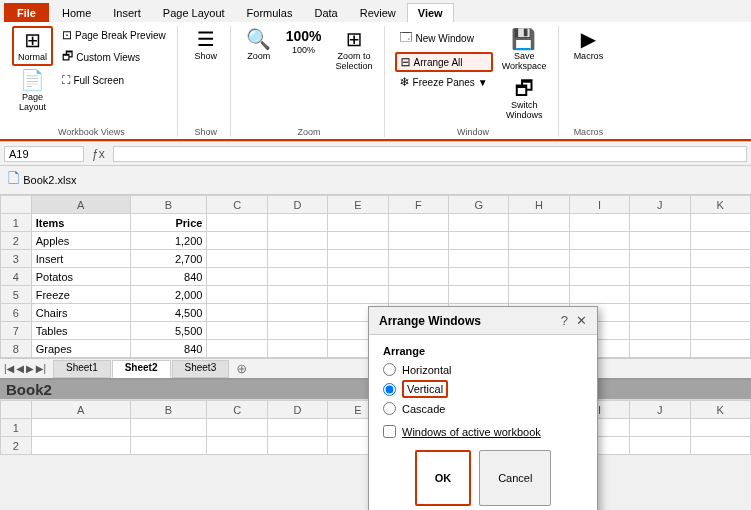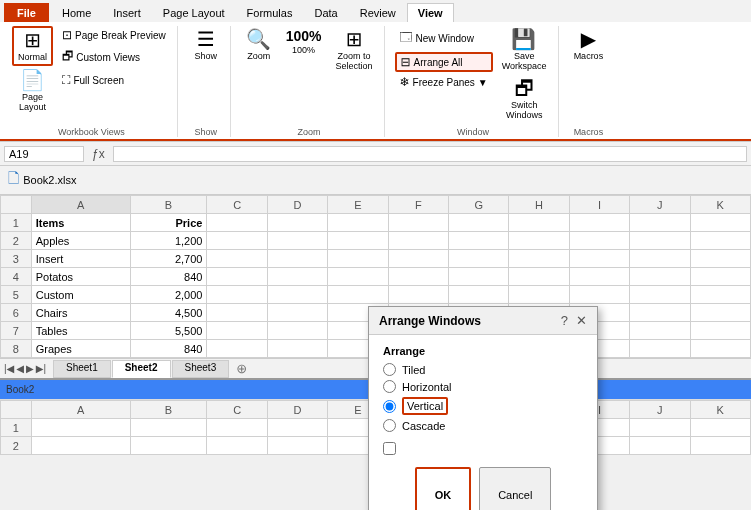--- a/index.html
+++ b/index.html
@@ -75,21 +75,21 @@
     .radio-item { display: flex; align-items: center; gap: 6px; font-size: 11px; cursor: pointer; }
     .radio-item input[type=radio] { margin: 0; }
     .radio-highlighted { border: 2px solid #cc3300; padding: 1px 3px; border-radius: 2px; }
     .checkbox-row { display: flex; align-items: center; gap: 6px; font-size: 11px; margin-bottom: 12px; }
     .checkbox-row span { text-decoration: underline; }
     .dialog-buttons { display: flex; justify-content: center; gap: 8px; }
     .dialog-btn { padding: 20px 18px; font-size: 11px; border: 1px solid #999; background: #f0f0f0; cursor: pointer; border-radius: 2px; }
     .dialog-btn-ok { border: 2px solid #cc3300; background: #fff; font-weight: bold; }
 
     
-    .book-header { background: #3b82f6; padding: 1px 6px; font-size: 10px; font-weight: normal; color: #333; border-bottom: 1px solid #ddd; height: 20px; display: flex; align-items: center; }
+    .book-header { background: #a3a3a3; padding: 1px 6px; font-size: 15px; font-weight: bold; color: #333; border-bottom: 1px solid #ddd; height: 20px; display: flex; align-items: center; }
 
     .bold { font-weight: bold; }
   </style>
 </head>
 <body>
 
 <div class="ribbon">
   <div class="tab-bar">
     <div class="tab file">File</div>
     <div class="tab">Home</div>
@@ -285,21 +285,21 @@
         <td></td>
         <td></td>
         <td></td>
         <td></td>
         <td></td>
         <td></td>
         <td></td>
       </tr>
       <tr>
         <td class="row-header">5</td>
-        <td>Custom</td>
+        <td>Freeze</td>
         <td class="num">2,000</td>
         <td></td>
         <td></td>
         <td></td>
         <td></td>
         <td></td>
         <td></td>
         <td></td>
         <td></td>
         <td></td>
@@ -422,37 +422,34 @@
       <div class="dialog-title-icons">
         <span>?</span>
         <span>✕</span>
       </div>
     </div>
     <div class="dialog-body">
       <div class="dialog-section-label">Arrange</div>
       <div class="radio-group">
         <label class="radio-item">
           <input type="radio" name="arrange" style="">
-          <span>Tiled</span>
-        </label>
-        <label class="radio-item">
-          <input type="radio" name="arrange" style="">
           <span>Horizontal</span>
         </label>
         <label class="radio-item">
           <input type="radio" name="arrange" checked="" style="">
           <span class="radio-highlighted">Vertical</span>
         </label>
         <label class="radio-item">
           <input type="radio" name="arrange" style="">
           <span>Cascade</span>
         </label>
       </div>
       <div class="checkbox-row">
         <input type="checkbox" style="">
+        <span>Windows of active workbook</span>
       </div>
       <div class="dialog-buttons">
         <button class="dialog-btn dialog-btn-ok">OK</button>
         <button class="dialog-btn">Cancel</button>
       </div>
     </div>
   </div>
 </div>
 
 </body></html>

